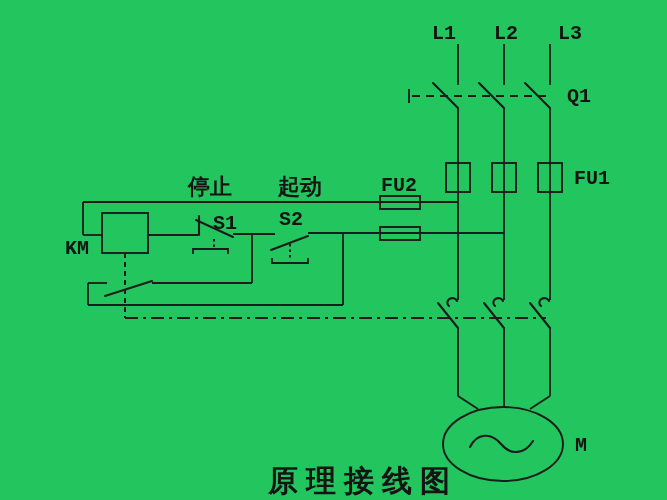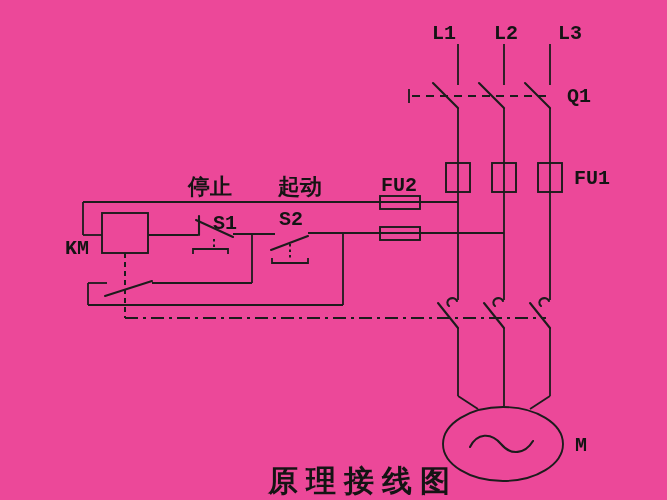--- a/index.html
+++ b/index.html
@@ -4,21 +4,21 @@
 <style>
   html, body {
     margin: 0;
     padding: 0;
     background: #ffffff;
   }
   .stage {
     position: relative;
     width: 667px;
     height: 500px;
-    background: #ec4899;
+    background: #22c55e;
     overflow: hidden;
   }
   svg { display: block; }
   .wire {
     stroke: #1c1c1c;
     stroke-width: 1.8;
     fill: none;
     stroke-linecap: butt;
   }
   .blade {

